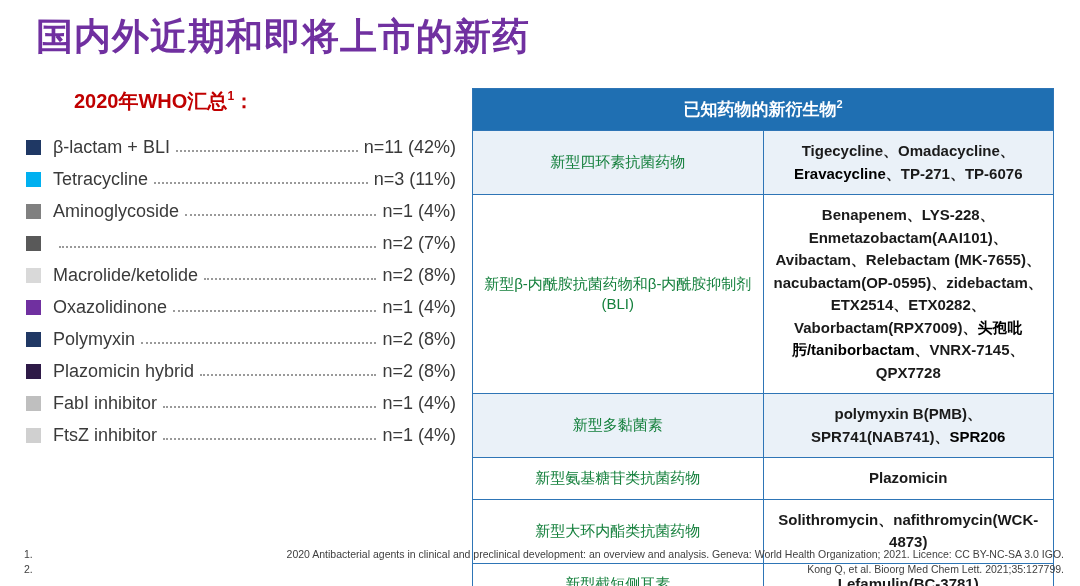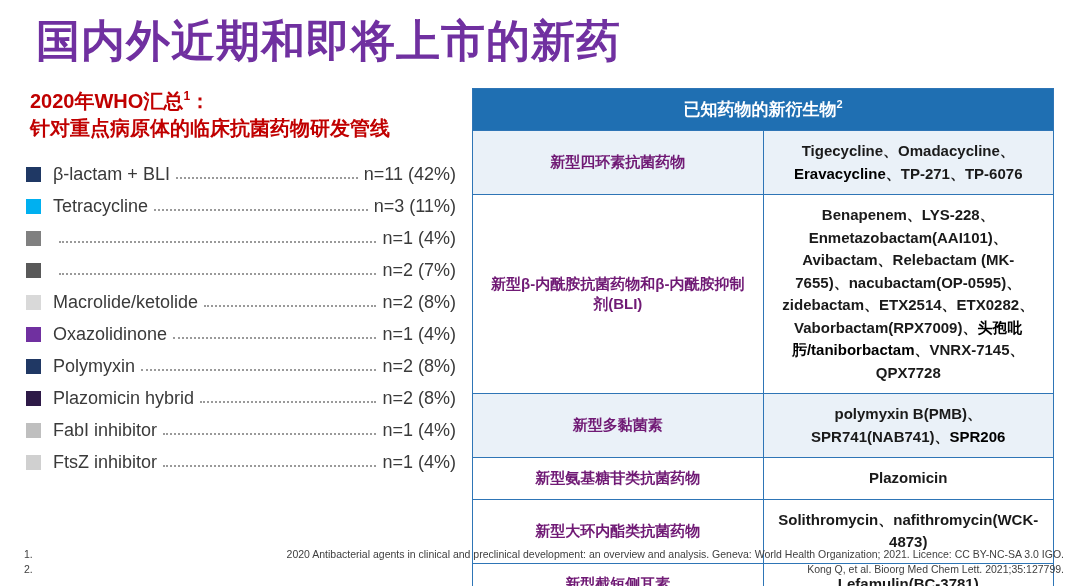--- a/index.html
+++ b/index.html
@@ -11,39 +11,40 @@
     height: 586px;
     background: #ffffff;
     font-family: "Liberation Sans", sans-serif;
     position: relative;
     overflow: hidden;
   }
   .slide-title {
     position: absolute;
     left: 36px;
     top: 12px;
-    font-size: 44px;
+    font-size: 37px;
     font-weight: bold;
     color: #7030a0;
     letter-spacing: 1px;
   }
   
   .left-panel {
     position: absolute;
     left: 26px;
     top: 88px;
     width: 430px;
   }
   .left-heading {
     color: #c00000;
     font-weight: bold;
     font-size: 20px;
     line-height: 1.35;
     margin-bottom: 16px;
     padding-left: 4px;
+    margin-left: 44px;
   }
   .left-heading .sup {
     font-size: 12px;
     vertical-align: super;
   }
   .legend-list {
     margin-top: 14px;
   }
   .legend-row {
     display: flex;
@@ -79,41 +80,41 @@
     width: 582px;
   }
   table.drug-table {
     border-collapse: collapse;
     width: 100%;
     table-layout: fixed;
   }
   table.drug-table td {
     border: 1px solid #2e75b6;
     vertical-align: middle;
-    padding: 9px 14px;
+    padding: 9px 6px;
   }
   .thead td {
     background: #1f6fb2;
     color: #ffffff;
     font-size: 17px;
     font-weight: bold;
     text-align: center;
     border: 1px solid #1f6fb2;
     padding: 10px 6px;
   }
   .thead .sup {
     font-size: 11px;
     vertical-align: super;
   }
   .cat-cell {
     width: 200px;
     text-align: center;
     font-size: 15px;
-    font-weight: bold;
-    color: #701a75;
+    font-weight: normal;
+    color: #15803d;
     line-height: 1.35;
   }
   .drug-cell {
     text-align: center;
     font-size: 15px;
     font-weight: bold;
     color: #1a1a1a;
     line-height: 1.5;
   }
   .row-alt td {
@@ -145,37 +146,37 @@
   }
 </style>
 </head>
 <body>
 
 <div class="slide-title">国内外近期和即将上市的新药</div>
 
 <div class="left-panel">
   <div class="left-heading">
     <span>2020年WHO汇总</span><span class="sup">1</span><span>：</span><br>
-    <span>针对重点病原体的临床抗菌药物研发管线</span>
   </div>
   <div class="legend-list">
     <div class="legend-row">
       <span class="swatch" style="background:#1f3864"></span>
       <span class="legend-label">β-lactam + BLI</span>
       <span class="dots"></span>
       <span class="legend-value">n=11 (42%)</span>
     </div>
     <div class="legend-row">
       <span class="swatch" style="background:#00b0f0"></span>
       <span class="legend-label">Tetracycline</span>
       <span class="dots"></span>
       <span class="legend-value">n=3 (11%)</span>
     </div>
     <div class="legend-row">
       <span class="swatch" style="background:#808080"></span>
+      <span class="legend-label">Aminoglycoside</span>
       <span class="dots"></span>
       <span class="legend-value">n=1 (4%)</span>
     </div>
     <div class="legend-row">
       <span class="swatch" style="background:#595959"></span>
       <span class="dots"></span>
       <span class="legend-value">n=2 (7%)</span>
     </div>
     <div class="legend-row">
       <span class="swatch" style="background:#d9d9d9"></span>

